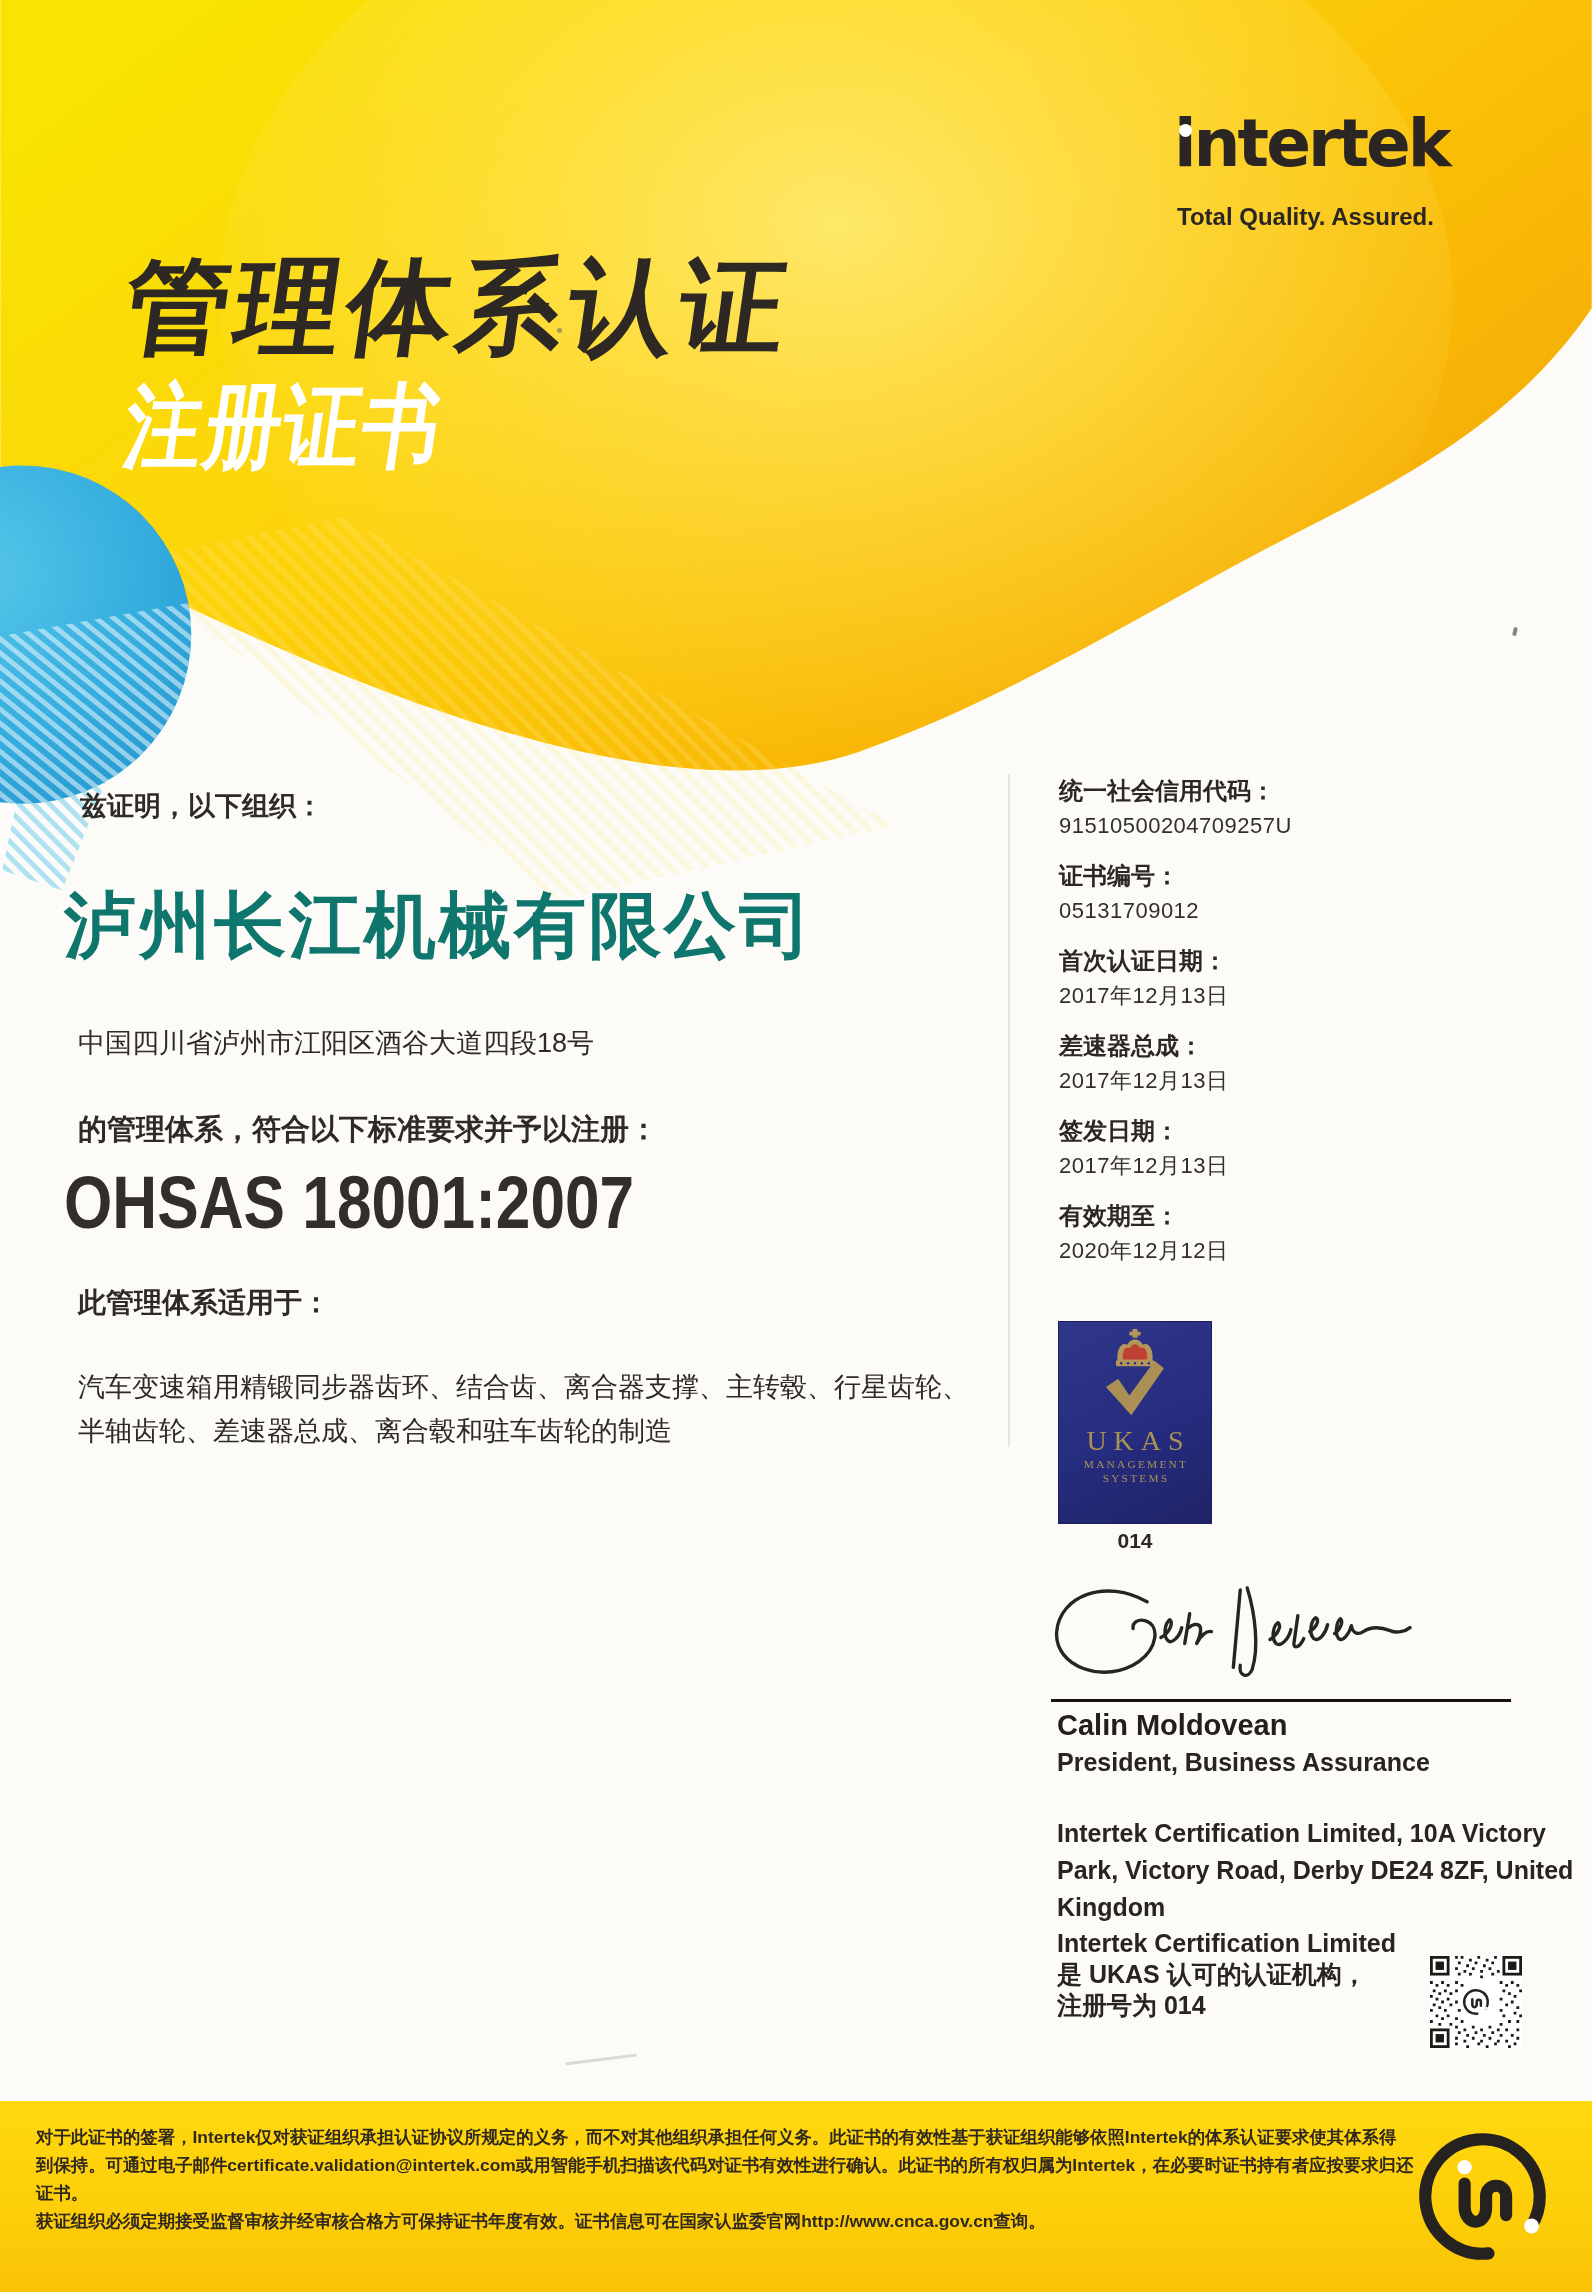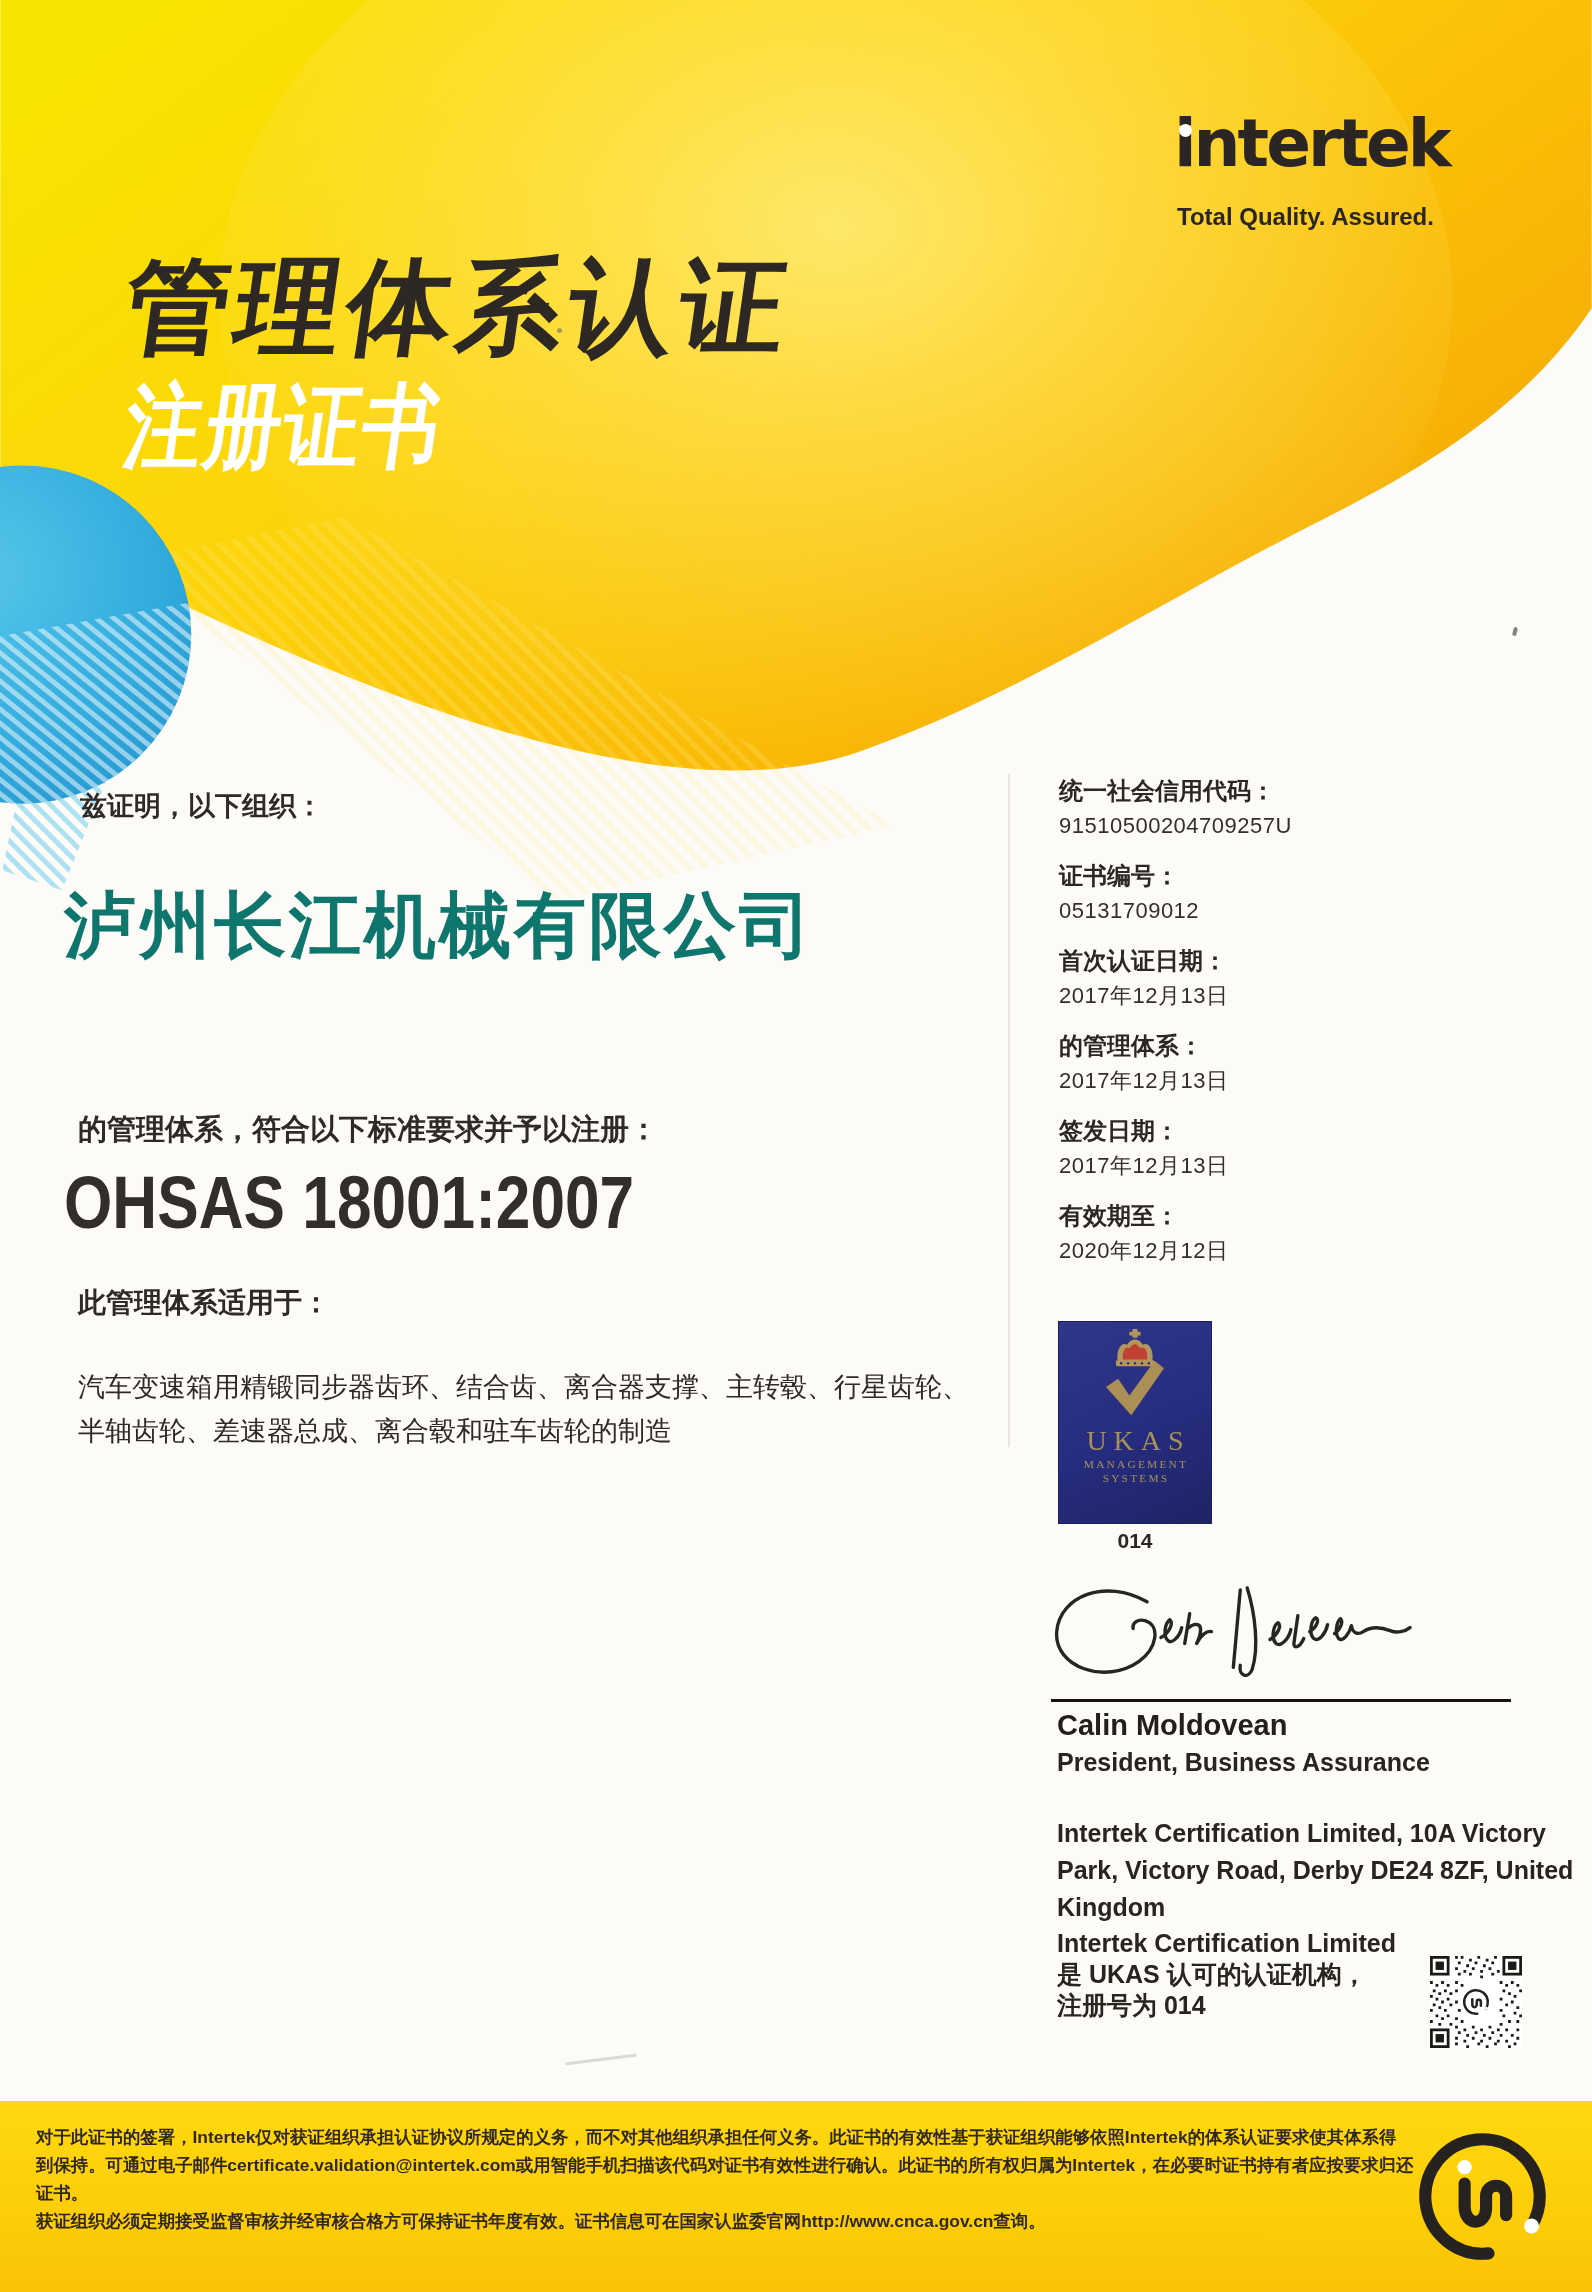--- a/index.html
+++ b/index.html
@@ -135,20 +135,21 @@
 
   <div class="abs brand-word nowrap">intertek</div>
   <div class="abs brand-idot"></div>
   <div class="abs brand-tagline nowrap">Total Quality. Assured.</div>
 
   <div class="abs title1 nowrap">管理体系认证</div>
   <div class="abs title2 nowrap">注册证书</div>
 
   <div class="abs certify nowrap">兹证明，以下组织：</div>
   <div class="abs company nowrap">泸州长江机械有限公司</div>
+  <div class="abs address nowrap">中国四川省泸州市江阳区酒谷大道四段18号</div>
   <div class="abs std-intro nowrap">的管理体系，符合以下标准要求并予以注册：</div>
   <div class="abs std-code nowrap">OHSAS 18001:2007</div>
   <div class="abs scope-label nowrap">此管理体系适用于：</div>
   <div class="abs scope1 nowrap">汽车变速箱用精锻同步器齿环、结合齿、离合器支撑、主转毂、行星齿轮、</div>
   <div class="abs scope2 nowrap">半轴齿轮、差速器总成、离合毂和驻车齿轮的制造</div>
 
   <div class="abs col-divider"></div>
 
   <div class="abs details">
     <div>
@@ -157,21 +158,21 @@
     </div>
     <div>
       <div class="field-label nowrap">证书编号：</div>
       <div class="field-value nowrap">05131709012</div>
     </div>
     <div>
       <div class="field-label nowrap">首次认证日期：</div>
       <div class="field-value nowrap">2017年12月13日</div>
     </div>
     <div>
-      <div class="field-label nowrap">的管理体系：</div>
+      <div class="field-label nowrap">差速器总成：</div>
       <div class="field-value nowrap">2017年12月13日</div>
     </div>
     <div>
       <div class="field-label nowrap">签发日期：</div>
       <div class="field-value nowrap">2017年12月13日</div>
     </div>
     <div>
       <div class="field-label nowrap">有效期至：</div>
       <div class="field-value nowrap">2020年12月12日</div>
     </div>

